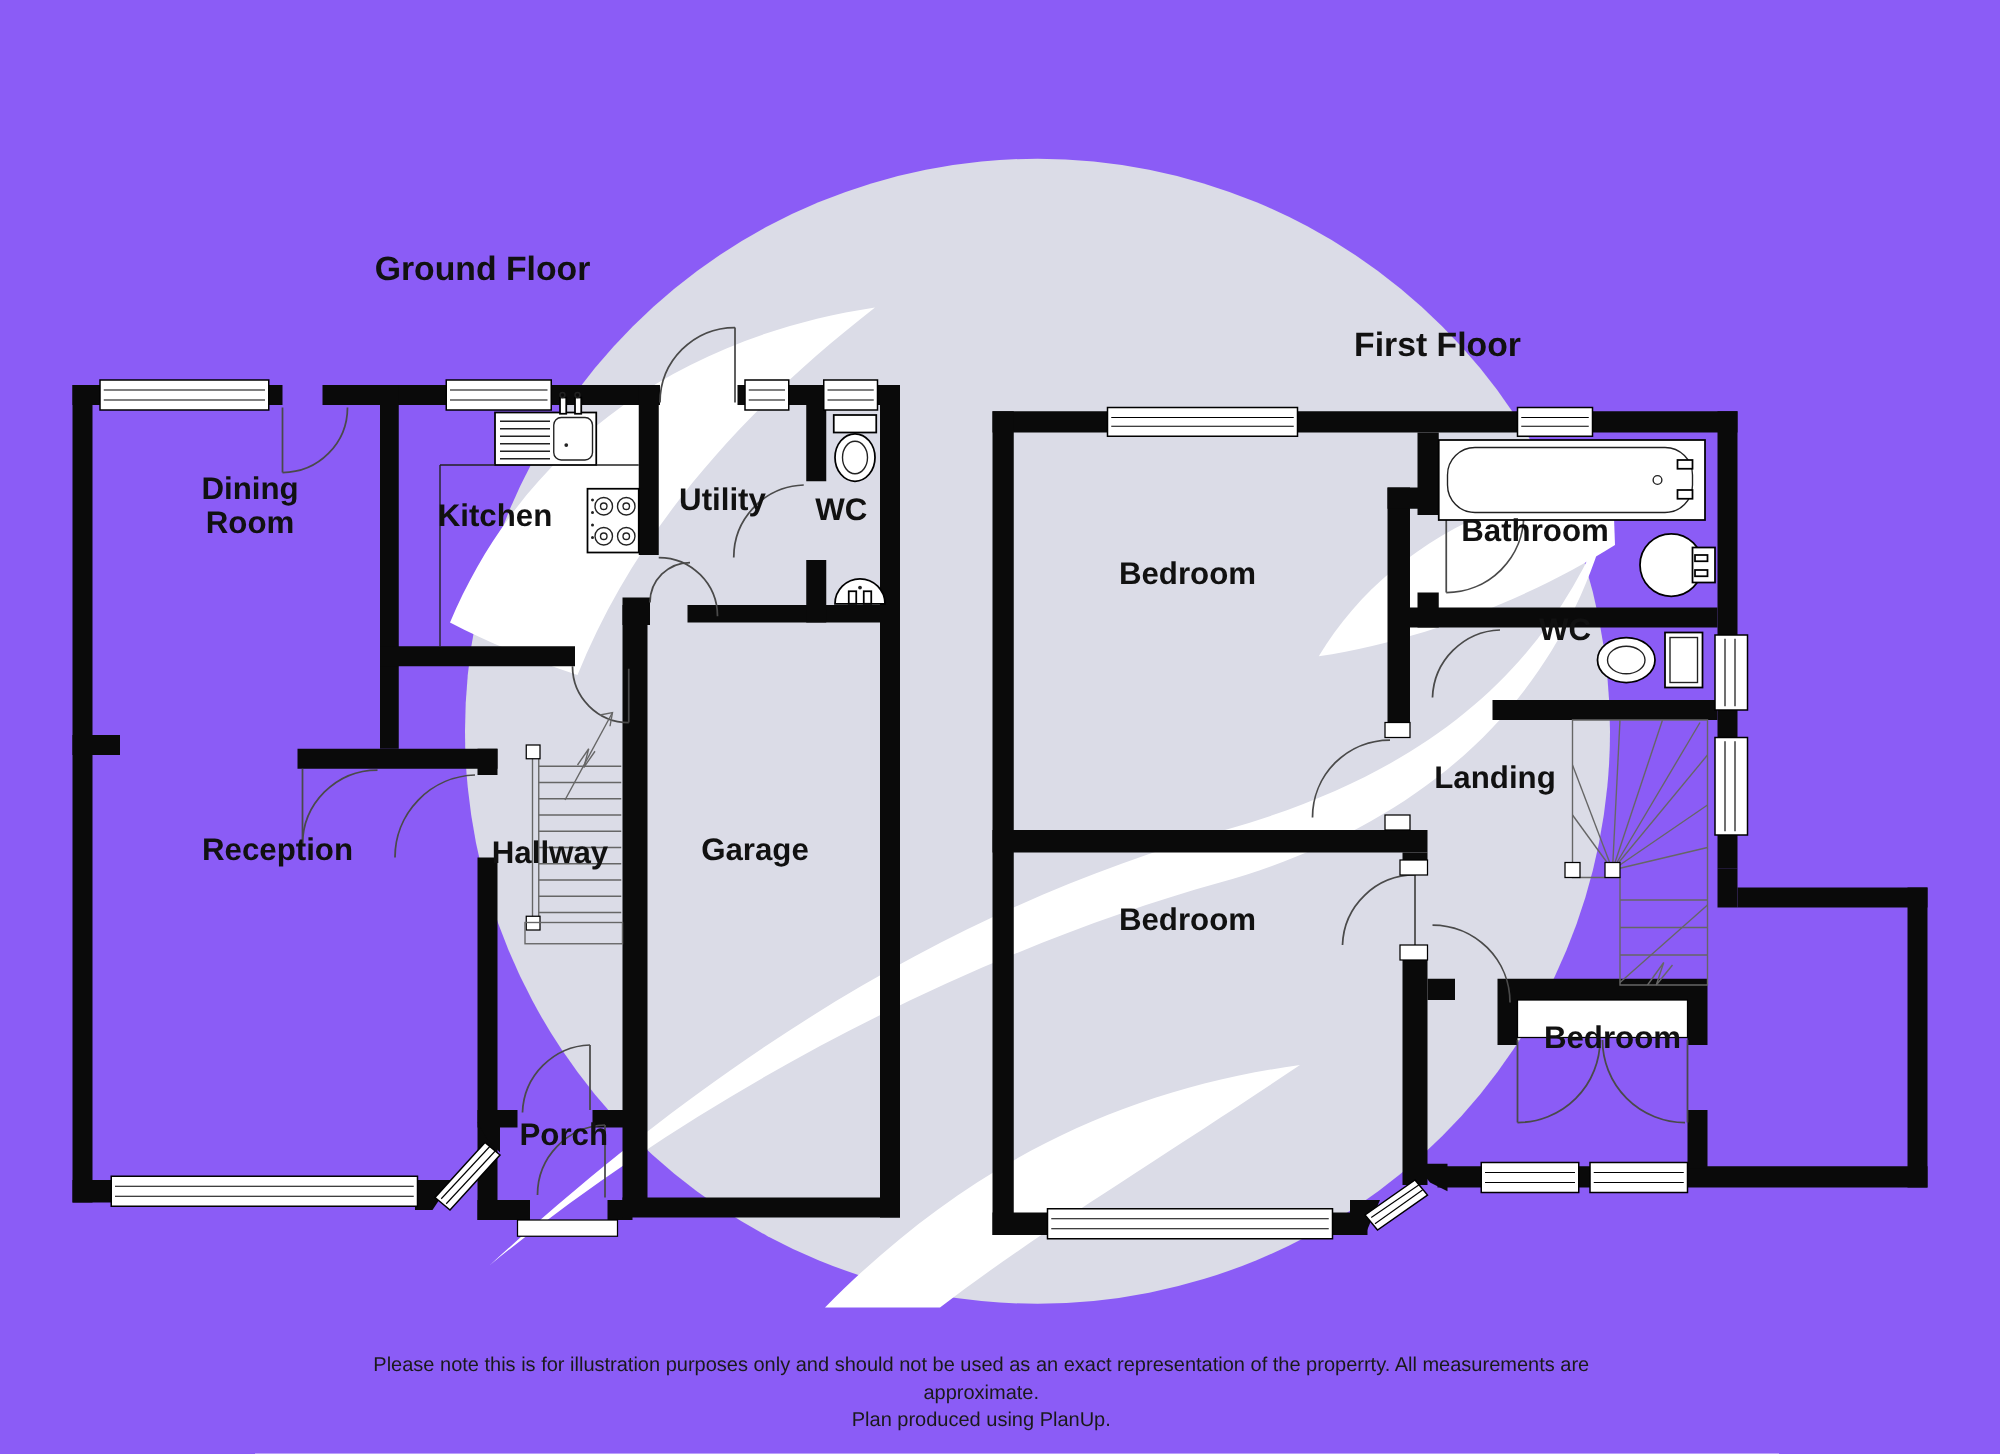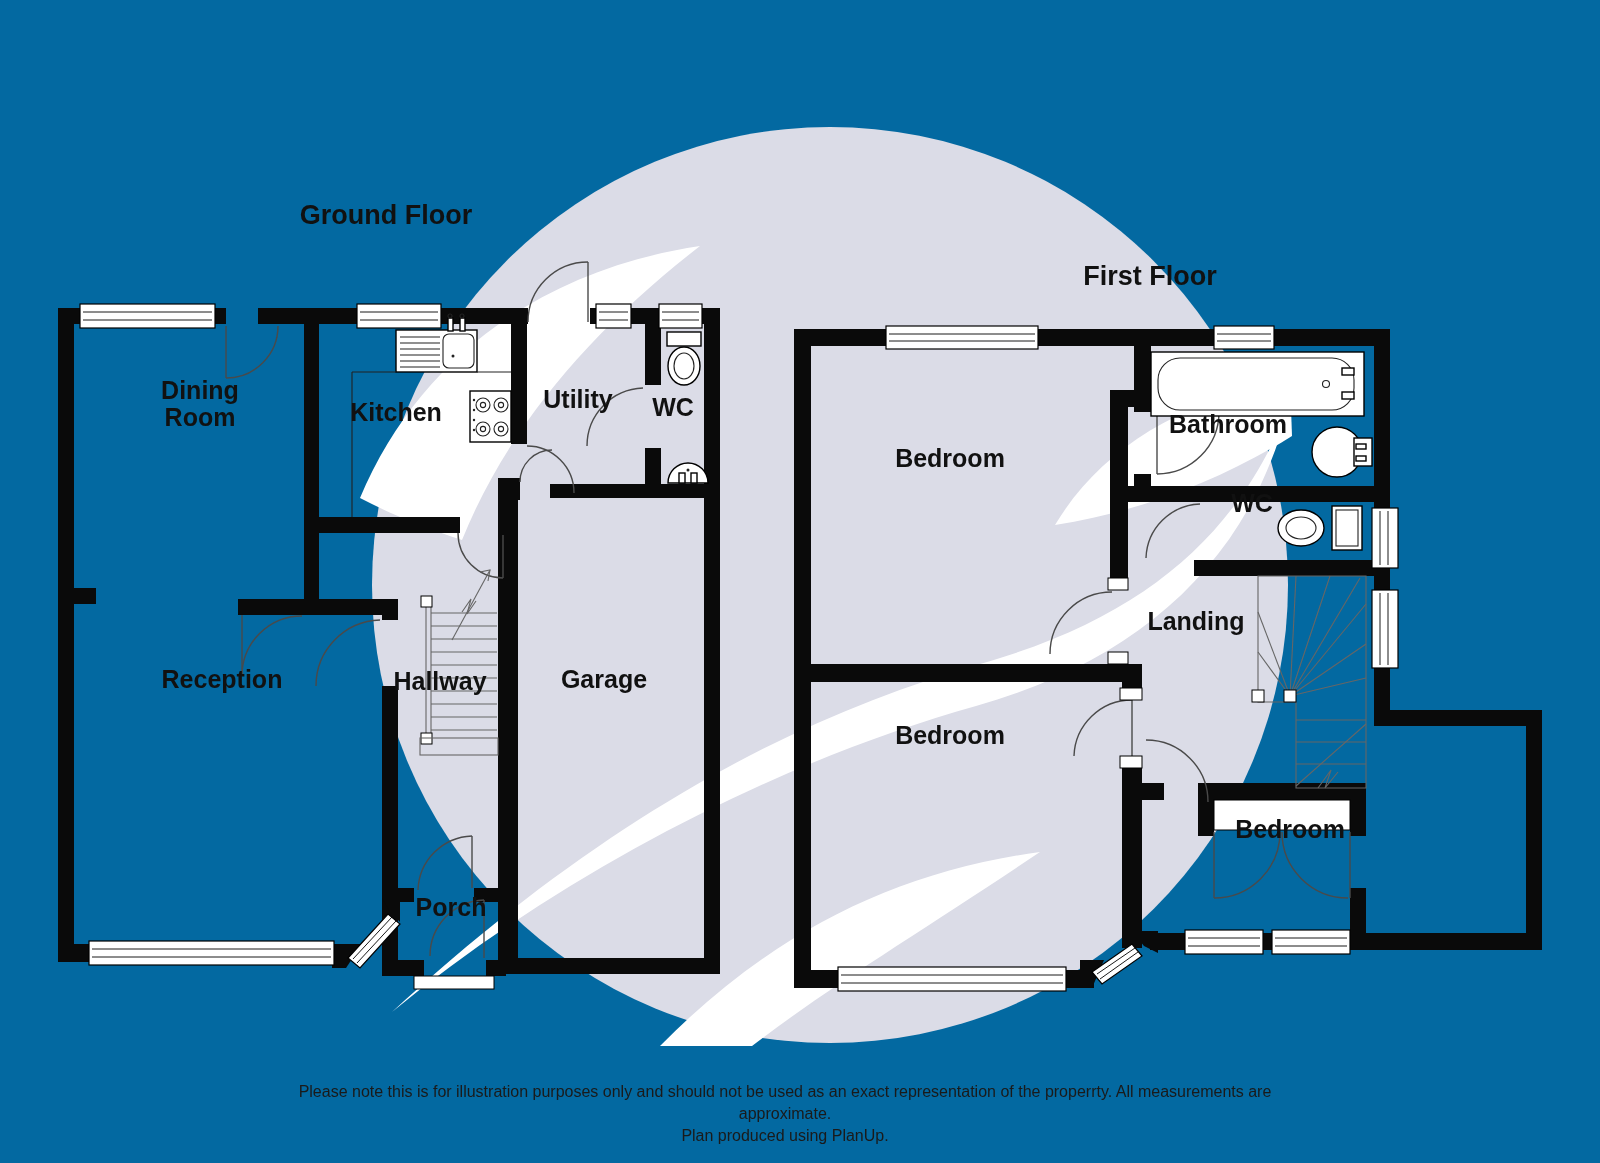--- a/index.html
+++ b/index.html
@@ -1,16 +1,16 @@
 <!DOCTYPE html>
 <html><head>
 <meta charset="utf-8">
 <style>
   html,body{margin:0;padding:0;background:#ffffff;}
-  #page{position:relative;width:1600px;height:1163px;background:#0369a1;overflow:hidden;
+  #page{position:relative;width:1600px;height:1163px;background:#8b5cf6;overflow:hidden;
         font-family:"Liberation Sans", sans-serif;}
   svg{position:absolute;left:0;top:0;}
   .wall{fill:#0a0a0a;stroke:none;}
   .win{fill:#ffffff;stroke:#000000;stroke-width:1.2;}
   .winline{stroke:#000000;stroke-width:0.9;fill:none;}
   .arc{fill:none;stroke:#4a4a4a;stroke-width:1.4;}
   .leaf{stroke:#4a4a4a;stroke-width:1.4;fill:none;}
   .fx{fill:#ffffff;stroke:#000000;stroke-width:1.4;}
   .fxthin{fill:none;stroke:#222222;stroke-width:1.1;}
   .stair{stroke:#666666;stroke-width:1.1;fill:none;}

